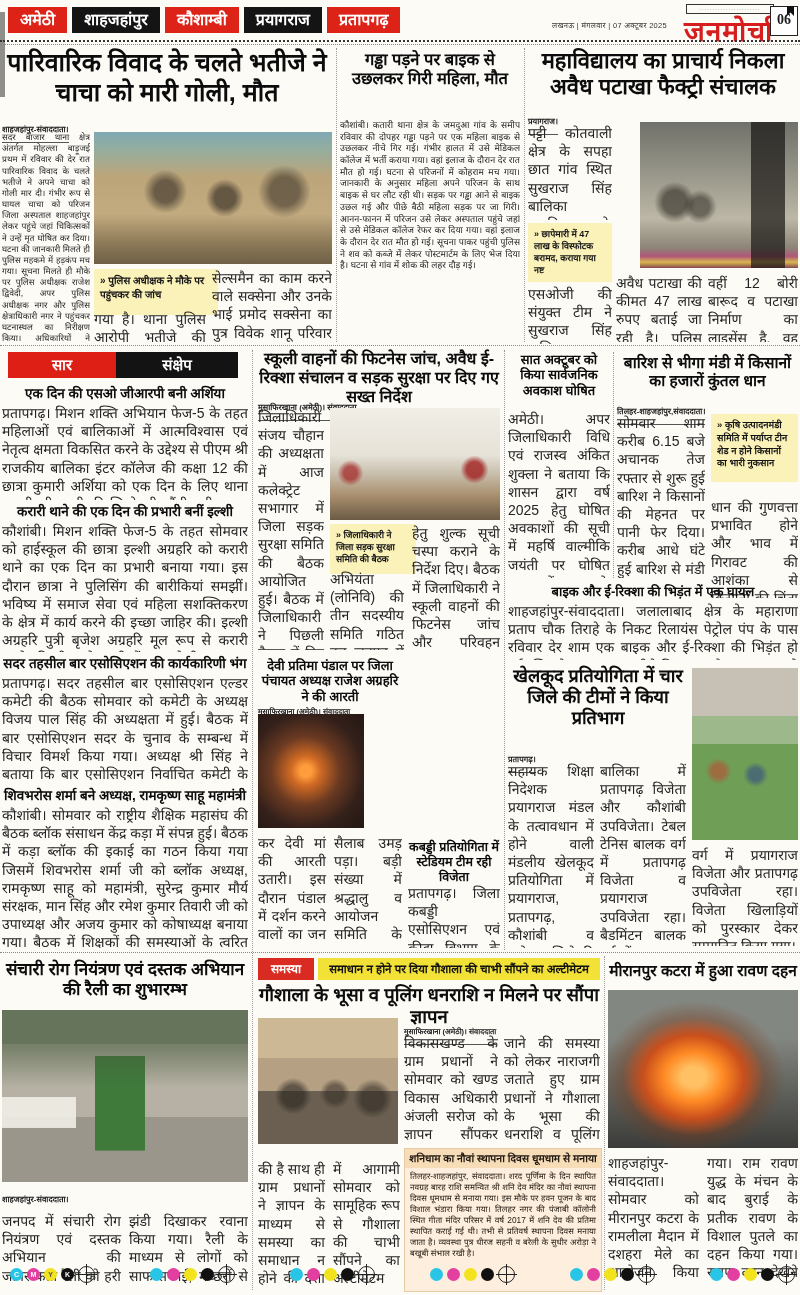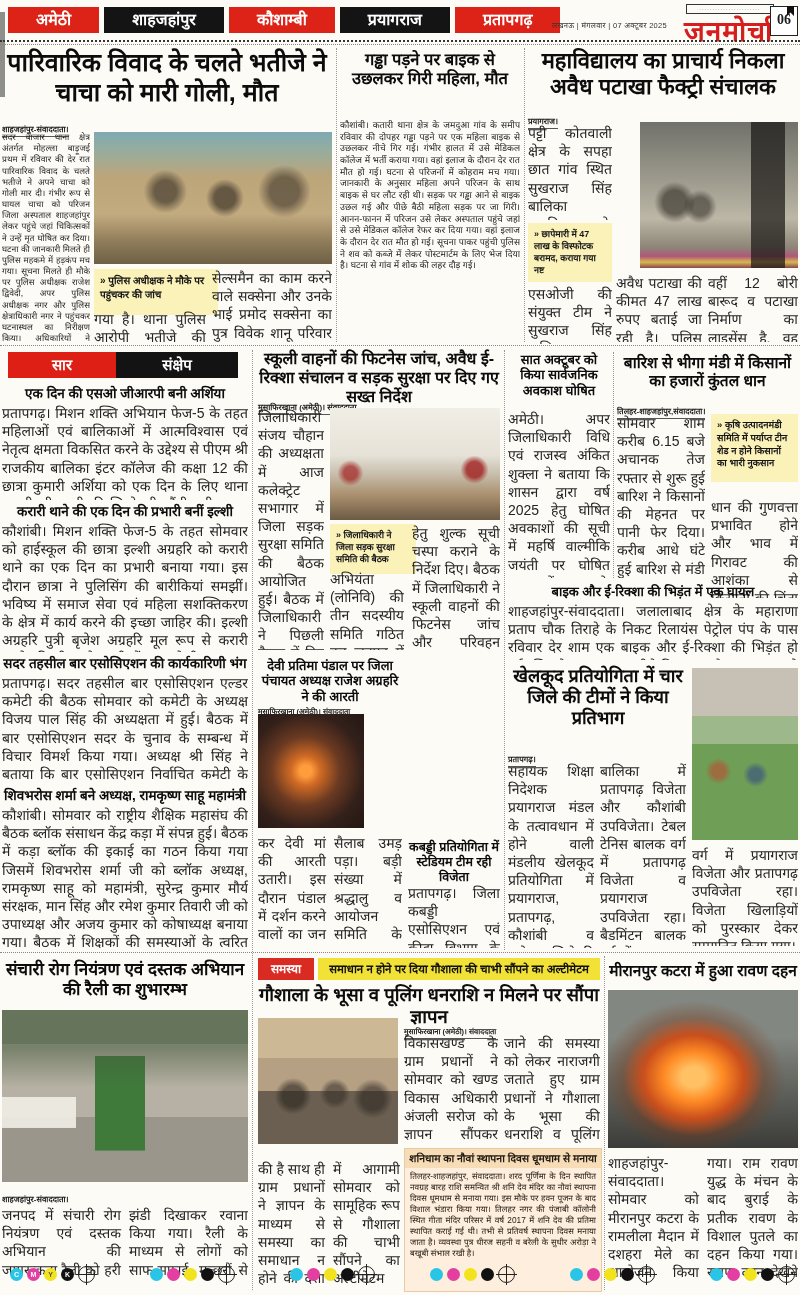--- a/index.html
+++ b/index.html
@@ -1,33 +1,33 @@
 <!DOCTYPE html>
 <html><head>
 <meta charset="utf-8">
 <style>
   html,body{margin:0;padding:0;background:#e8e6e0;}
   .page{position:relative;width:800px;height:1295px;background:#fcfbf6;overflow:hidden;
         font-family:"Liberation Sans","DejaVu Sans",sans-serif;color:#1d1d1d;}
   .abs{position:absolute;}
   .tabs{position:absolute;left:8px;top:7px;display:flex;gap:5px;}
-  .tab{color:#fff;font-weight:700;font-size:16px;padding:4px 28px;line-height:1.1;}
+  .tab{color:#fff;font-weight:700;font-size:16px;padding:4px 12px;line-height:1.1;}
   .tab.red{background:#dd2318;}
   .tab.blk{background:#141414;}
   .dateline{font-size:7.5px;color:#333;letter-spacing:.3px;}
   .tagline{font-size:5px;border:1px solid #333;padding:1px 3px;text-align:center;color:#444;letter-spacing:1px;overflow:hidden;white-space:nowrap;}
   .masthead{font-size:28px;font-weight:800;color:#d61e1e;letter-spacing:1px;}
   .pagebox{border:1.5px solid #222;background:#fff;text-align:center;font-weight:700;font-size:14px;line-height:26px;font-family:Liberation Serif, serif;}
   .pagebox .flag{position:absolute;top:-1px;right:3px;width:7px;height:10px;background:#111;
      clip-path:polygon(0 0,100% 0,100% 100%,50% 65%,0 100%);}
   .hrule{border-top:2px dotted #333;}
   .hrule2{border-top:1px dotted #888;}
   .vsep{border-left:1px dotted #999;width:0;}
   .hl-xl{font-weight:800;color:#0c0c0c;text-align:center;line-height:1.18;}
-  .byline{font-size:8px;font-weight:700;color:#222;border-bottom:1px solid #555;padding-bottom:2px;display:inline-block;}
+  .byline{font-size:8px;font-weight:700;color:#222;border-bottom:1px solid #555;padding-bottom:8px;display:inline-block;}
   .body{font-size:9px;line-height:1.3;text-align:justify;color:#242424;overflow:hidden;}
   .body.sm{font-size:14px;}
   .cols2{column-count:2;column-gap:8px;}
   .hlbox{background:#fbf2ba;font-weight:700;font-size:10px;line-height:1.35;color:#161616;padding:5px 6px;overflow:hidden;}
   .saarhead{display:flex;}
   .saarhead .l{background:#dd1f16;color:#fff;font-weight:800;font-size:15px;width:108px;text-align:center;line-height:26px;}
   .saarhead .r{background:#131313;color:#fff;font-weight:800;font-size:15px;width:122px;text-align:center;line-height:26px;}
   .saar-h{font-weight:800;font-size:13.5px;text-align:center;line-height:1.15;color:#0c0c0c;}
   .photo{background-color:#b8a98a;overflow:hidden;}
   .strip-label{background:#d92b21;color:#fff;font-weight:800;font-size:12px;text-align:center;line-height:22px;}

